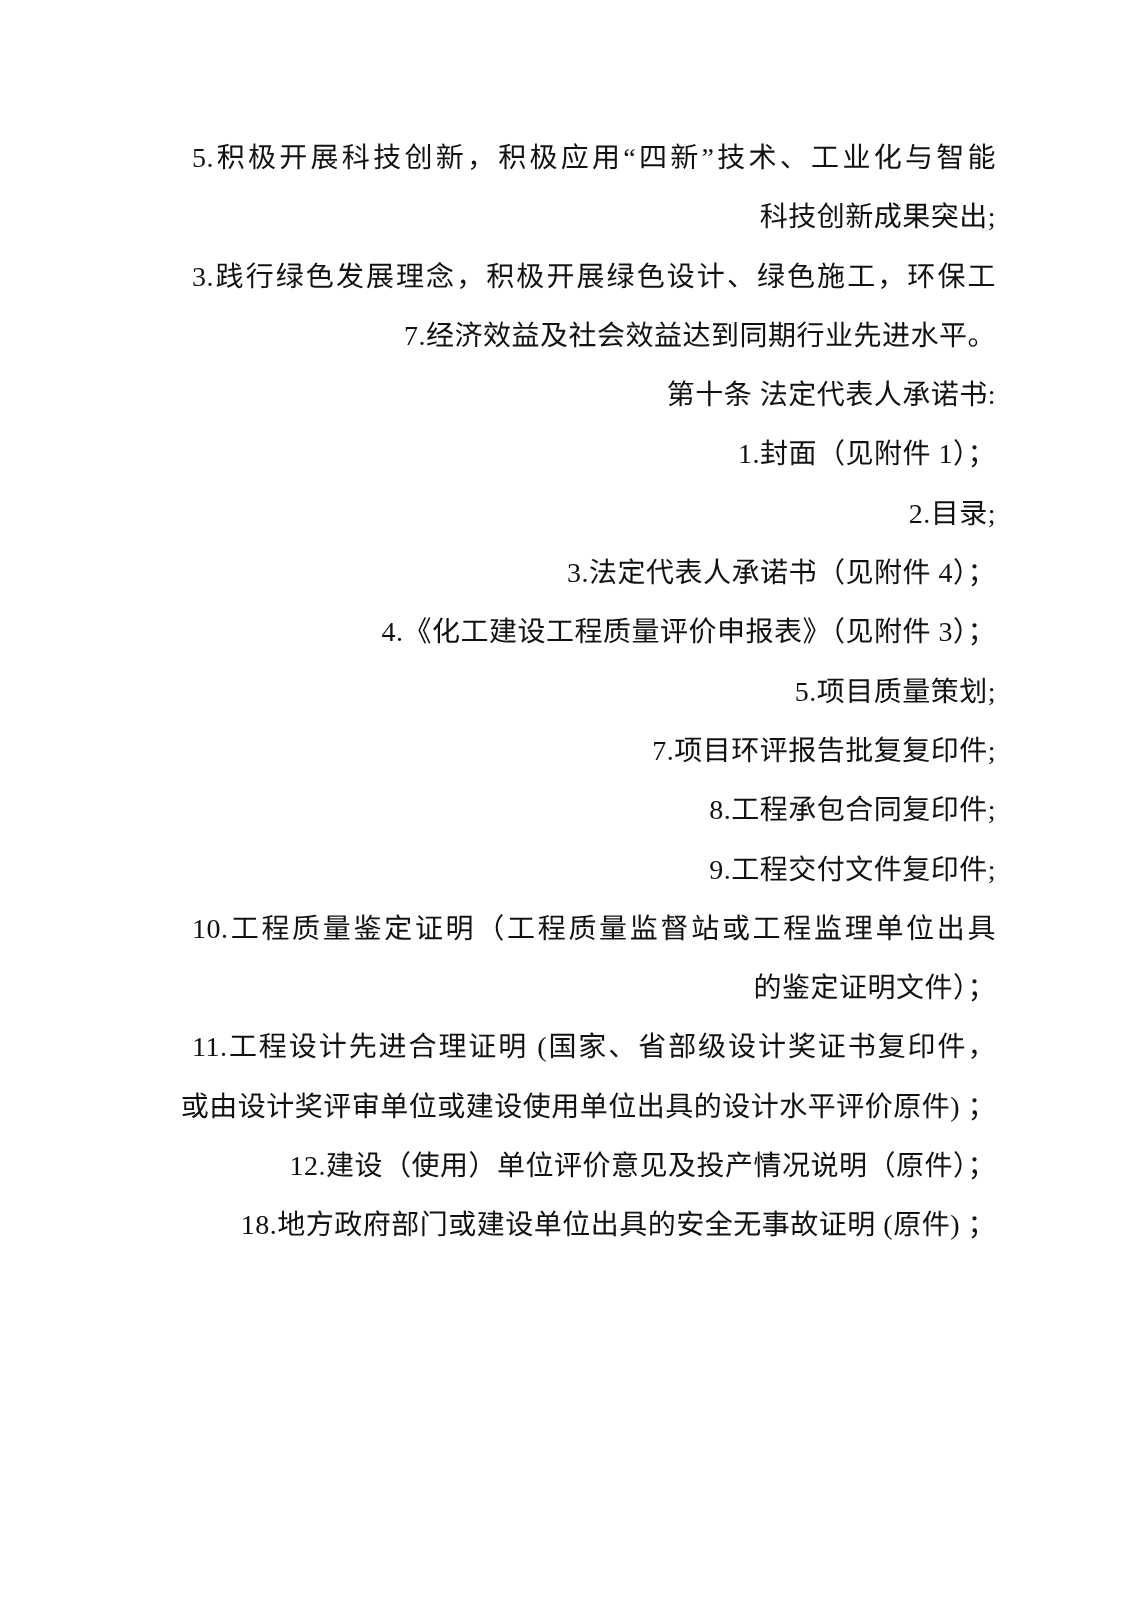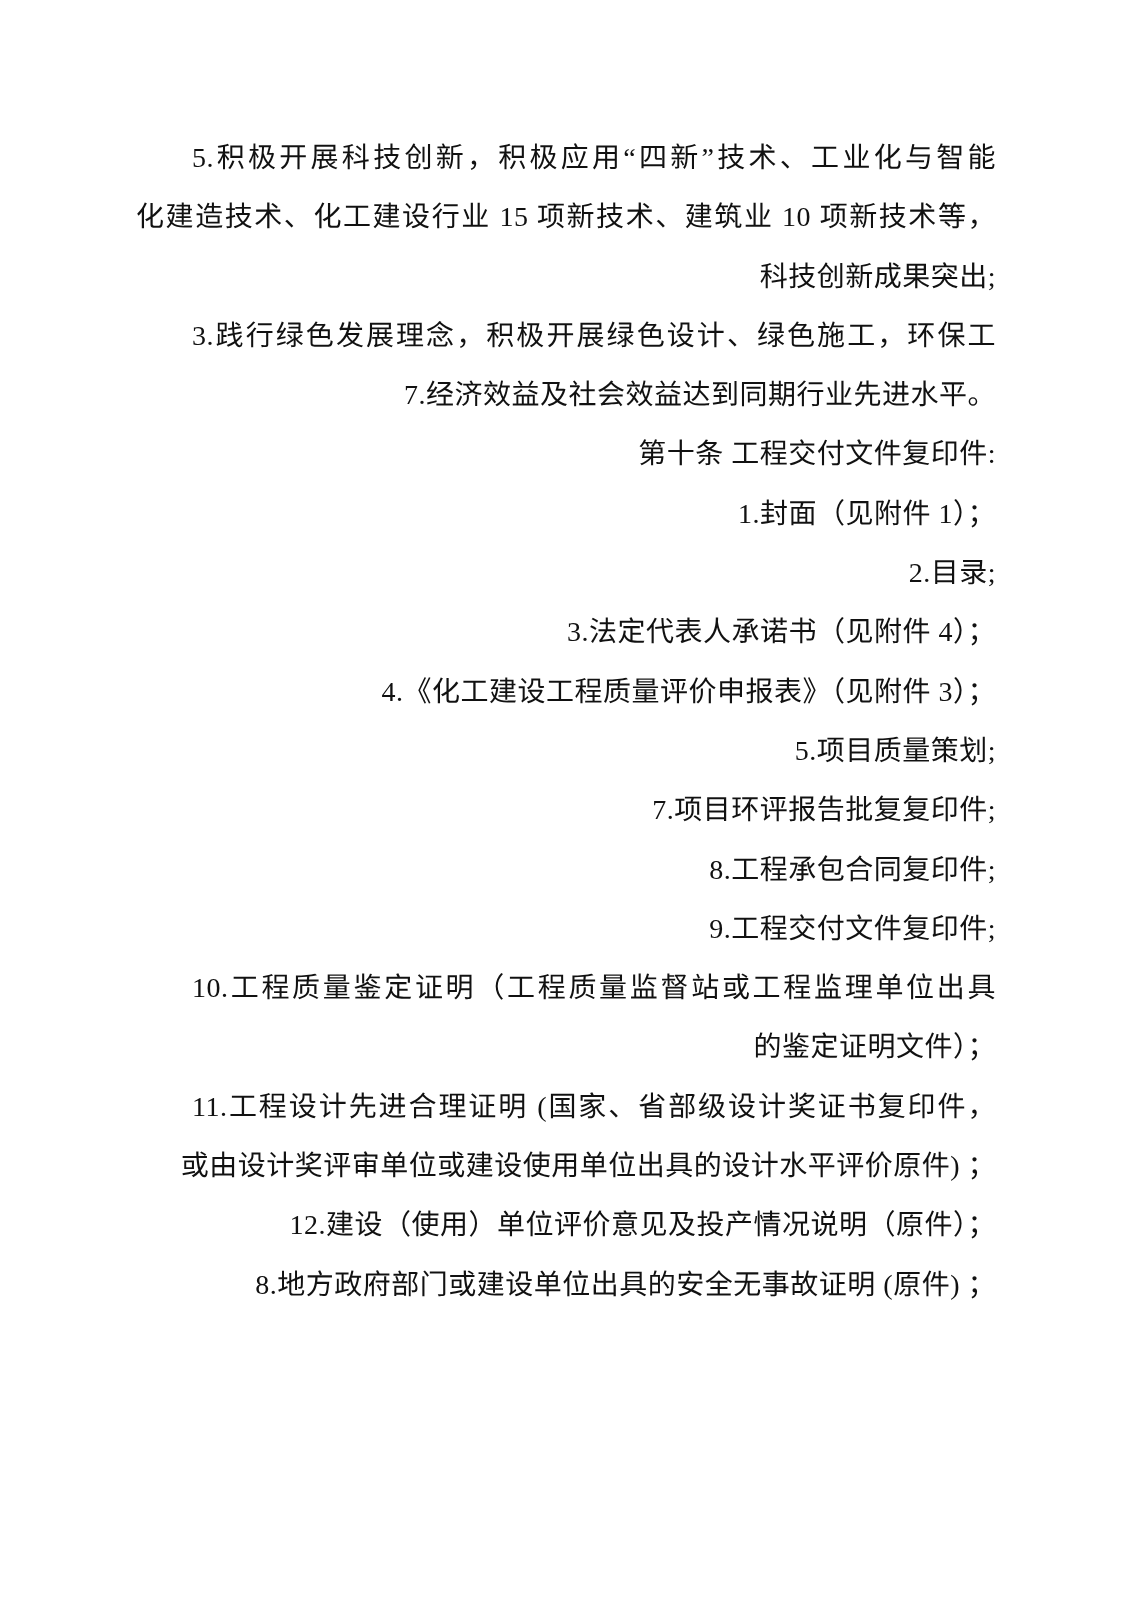--- a/index.html
+++ b/index.html
@@ -39,33 +39,32 @@
     text-align: justify;
     text-align-last: justify;
   }
 </style>
 </head>
 <body>
 
 <div class="page">
   <div class="doc-content" id="doc-content">
       <div class="text-line indent justify">5.积极开展科技创新，积极应用“四新”技术、工业化与智能</div>
-      <div class="text-line justify">化建造技术、化工建设行业 15 项新技术、建筑业 10 项新技术等，</div>
       <div class="text-line">科技创新成果突出;</div>
       <div class="text-line indent justify">3.践行绿色发展理念，积极开展绿色设计、绿色施工，环保工</div>
       <div class="text-line indent">7.经济效益及社会效益达到同期行业先进水平。</div>
-      <div class="text-line indent">第十条 工程交付文件复印件:</div>
+      <div class="text-line indent">第十条 法定代表人承诺书:</div>
       <div class="text-line indent">1.封面（见附件 1）；</div>
       <div class="text-line indent">2.目录;</div>
       <div class="text-line indent">3.法定代表人承诺书（见附件 4）；</div>
       <div class="text-line indent">4.《化工建设工程质量评价申报表》（见附件 3）；</div>
       <div class="text-line indent">5.项目质量策划;</div>
       <div class="text-line indent">7.项目环评报告批复复印件;</div>
       <div class="text-line indent">8.工程承包合同复印件;</div>
       <div class="text-line indent">9.工程交付文件复印件;</div>
       <div class="text-line indent justify">10.工程质量鉴定证明（工程质量监督站或工程监理单位出具</div>
       <div class="text-line">的鉴定证明文件）；</div>
       <div class="text-line indent justify">11.工程设计先进合理证明 (国家、省部级设计奖证书复印件，</div>
       <div class="text-line">或由设计奖评审单位或建设使用单位出具的设计水平评价原件) ；</div>
       <div class="text-line indent">12.建设（使用）单位评价意见及投产情况说明（原件）；</div>
-      <div class="text-line indent">8.地方政府部门或建设单位出具的安全无事故证明 (原件) ；</div>
+      <div class="text-line indent">18.地方政府部门或建设单位出具的安全无事故证明 (原件) ；</div>
     </div>
 </div>
 
 </body></html>

